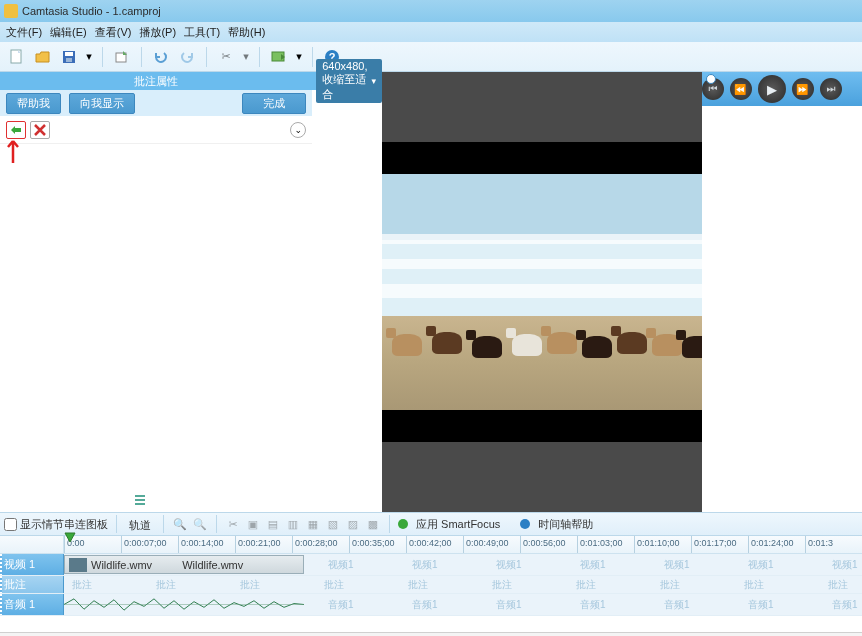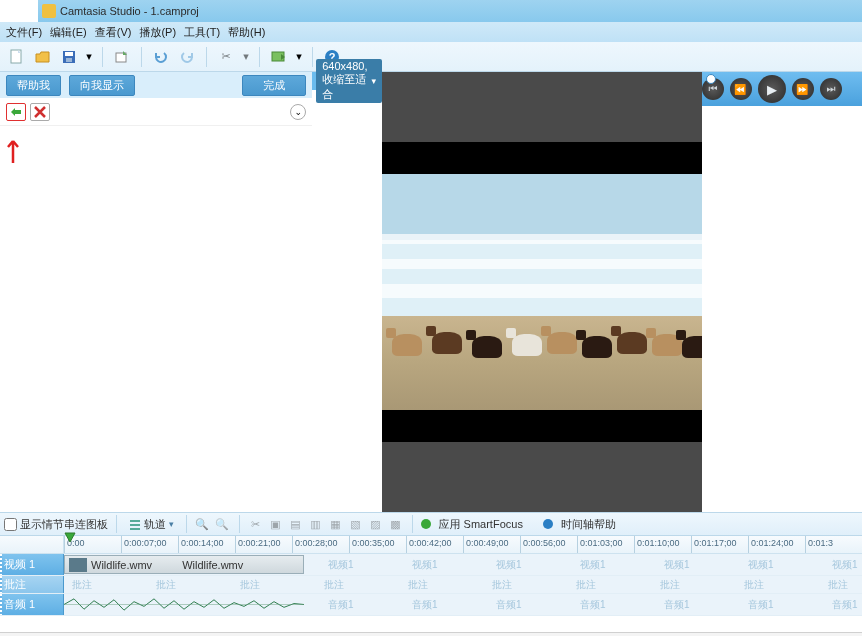--- a/index.html
+++ b/index.html
@@ -1,19 +1,19 @@
 <!DOCTYPE html>
 <html><head>
 <meta charset="utf-8">
 <style>
 * { margin: 0; padding: 0; box-sizing: border-box; font-family: "Microsoft YaHei", Arial, sans-serif; font-size: 11px; }
 body { background: #fff; width: 862px; height: 636px; overflow: hidden; position: relative; }
 
 
-.titlebar { height: 22px; background: linear-gradient(#9ed3f0,#88c9ed); display: flex; align-items: center; padding-left: 4px; color: #2b2b2b; margin-left: 38px; }
+.titlebar { height: 22px; background: linear-gradient(#9ed3f0,#88c9ed); display: flex; align-items: center; padding-left: 4px; color: #2b2b2b; }
 .titlebar .appicon { width: 14px; height: 14px; background: #f0c040; border-radius: 2px; margin-right: 4px; }
 
 
 .menubar { height: 20px; background: linear-gradient(#cfe9f8,#bfe1f6); display: flex; align-items: center; padding-left: 6px; gap: 8px; color: #222; }
 .menubar span { cursor: default; }
 
 
 .toolbar { height: 30px; background: linear-gradient(#eef7fd,#e4f2fb); border-bottom: 1px solid #bcd8ea; display: flex; align-items: center; padding-left: 6px; gap: 4px; }
 .tbtn { width: 22px; height: 22px; display: flex; align-items: center; justify-content: center; border-radius: 2px; }
 .tsep { width: 1px; height: 20px; background: #bcd8ea; margin: 0 4px; }
@@ -51,21 +51,21 @@
 
 .scrub { height: 16px; background: linear-gradient(#6fbdf0,#5aafe6); position:relative; }
 .scrubhead { position:absolute; left:4px; top:2px; width:10px; height:10px; background:#fff; border:1px solid #3a87be; border-radius:50%; }
 .controls { height: 34px; background: linear-gradient(#6fbdf0,#4aa1dd); display: flex; align-items: center; justify-content: flex-end; padding-right: 20px; gap: 6px; }
 .ctrlbtn { width: 22px; height: 22px; border-radius: 50%; background: radial-gradient(#5a5a5a,#2a2a2a); display: flex; align-items: center; justify-content: center; color: #cfd6da; font-size: 10px; }
 .ctrlbtn.play { width: 28px; height: 28px; font-size: 13px; color:#e8eef2; }
 
 
 .tltoolbar { height: 24px; background: linear-gradient(#eef7fd,#e0effa); border-top: 1px solid #bcd8ea; border-bottom: 1px solid #bcd8ea; display: flex; align-items: center; padding-left: 4px; gap: 4px; color:#333; }
 .tlchk { display:flex; align-items:center; gap:3px; }
-.tldrop { display:flex; align-items:center; gap:3px; padding:0 4px; }
+.tldrop { display:flex; align-items:center; gap:13px; padding:0 4px;flex-direction:column; }
 .tldrop::after { content:"▾"; font-size:9px; color:#4a7fa5; }
 .tlsep { width:1px; height:18px; background:#bcd8ea; margin:0 4px; }
 .tlico { width:16px; height:16px; display:flex; align-items:center; justify-content:center; opacity:0.7; }
 .tllabel { display:flex; align-items:center; gap:8px; }
 .tllabel .dot { width:10px; height:10px; border-radius:50%; }
 
 
 .timeline { height: 96px; background: #fff; display:flex; flex-direction:column; }
 .ruler { height: 18px; background: linear-gradient(#f7fbfe,#e9f3fa); border-bottom:1px solid #cde2ef; display:flex; position:relative; }
 .ruler .lead { width:64px; border-right:1px solid #cde2ef; }
@@ -160,20 +160,21 @@
       <svg width="16" height="16">
         <circle cx="8" cy="8" r="7" fill="#2b7fc4"></circle>
         <text x="8" y="12" text-anchor="middle" fill="#fff" font-size="11" font-weight="bold">?</text>
       </svg>
     </div>
 </div>
 
 <div class="main">
 
   <div class="leftpane">
+    <div class="panehdr">批注属性</div>
     <div class="btnrow">
       <button class="bluebtn">帮助我</button>
       <button class="bluebtn">向我显示</button>
       <button class="bluebtn done">完成</button>
     </div>
     <div class="iconrow">
       <div class="smbtn redbox">
         <svg width="14" height="12">
             <path d="M2 6 L6 2 L6 4 L12 4 L12 8 L6 8 L6 10 Z" fill="#3aa83a"></path>
           </svg>

